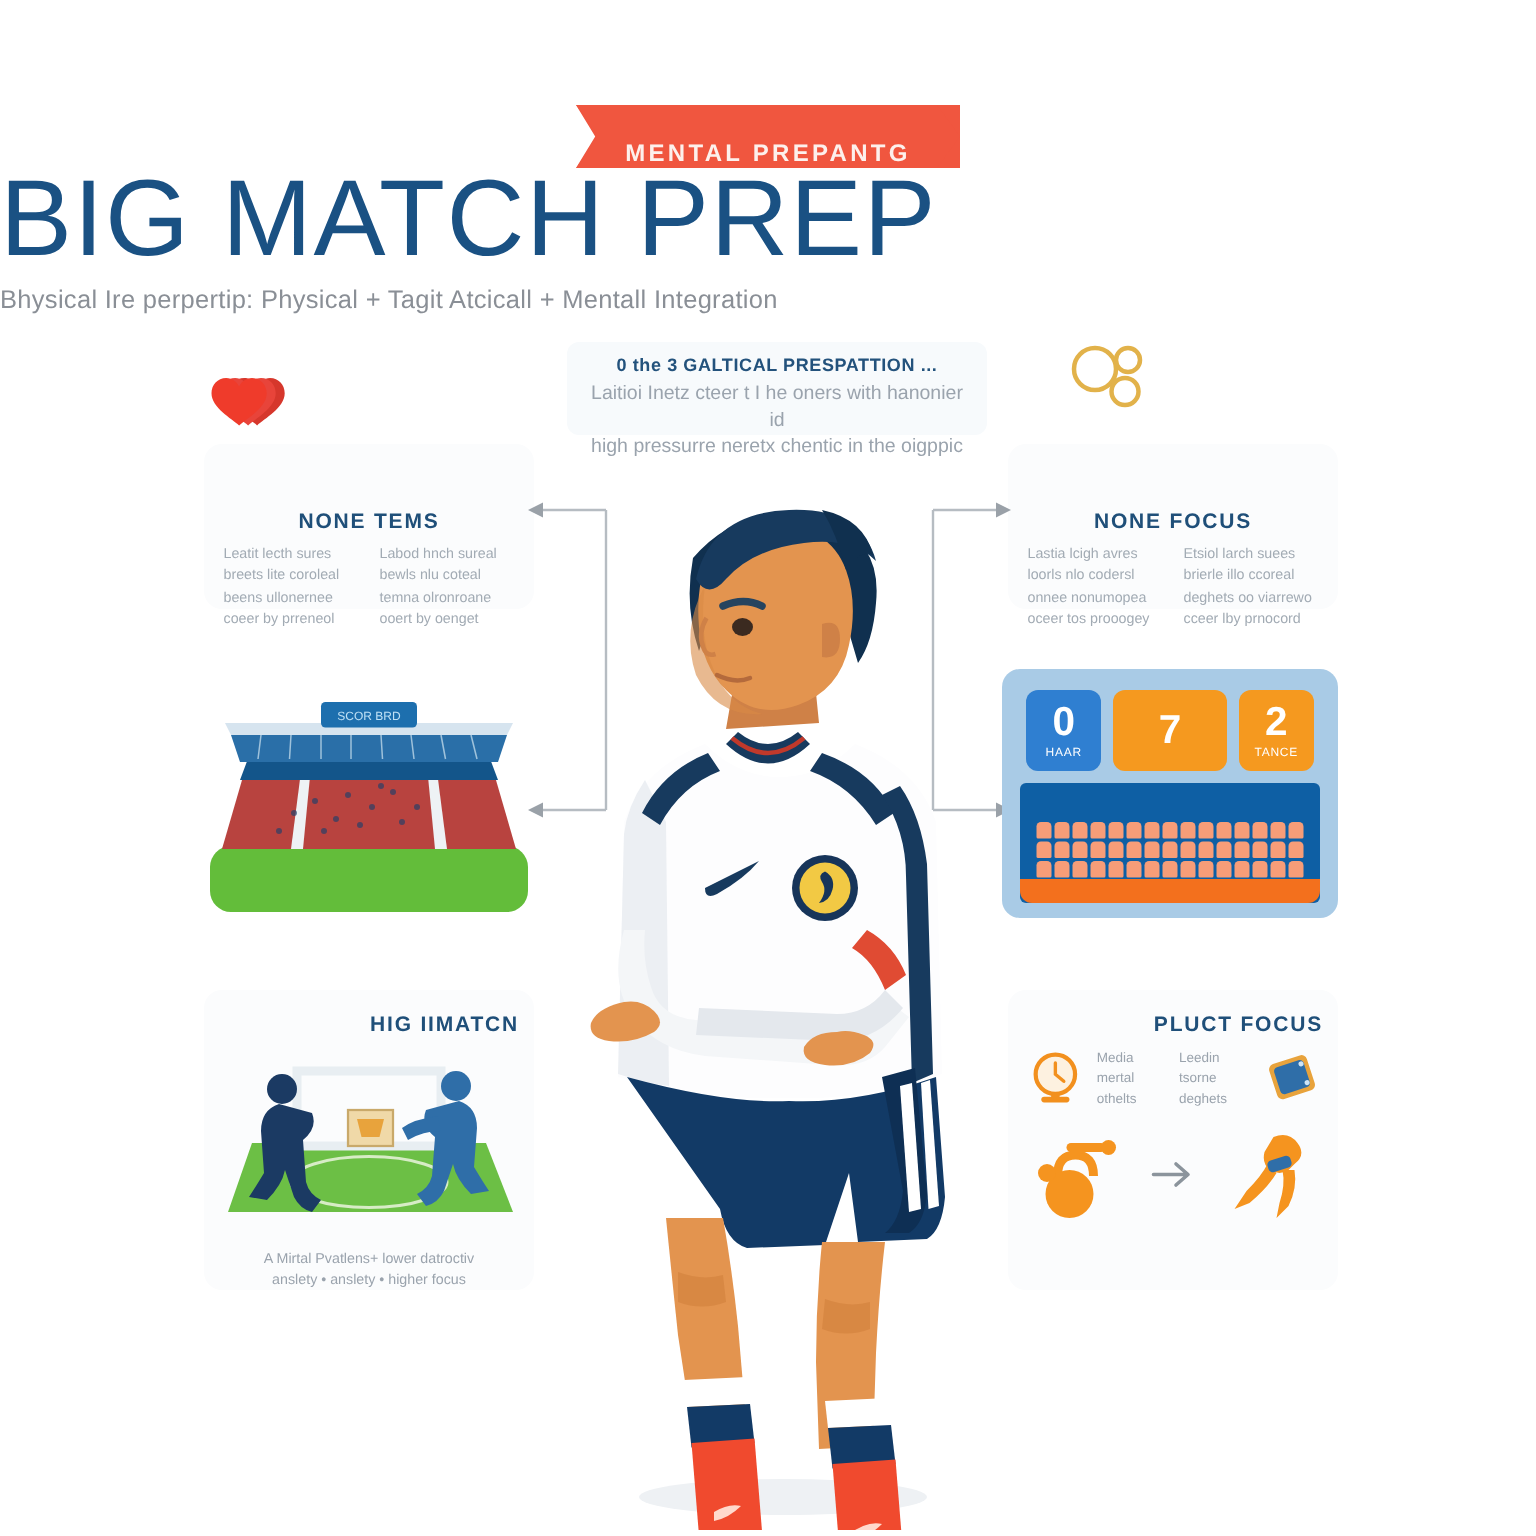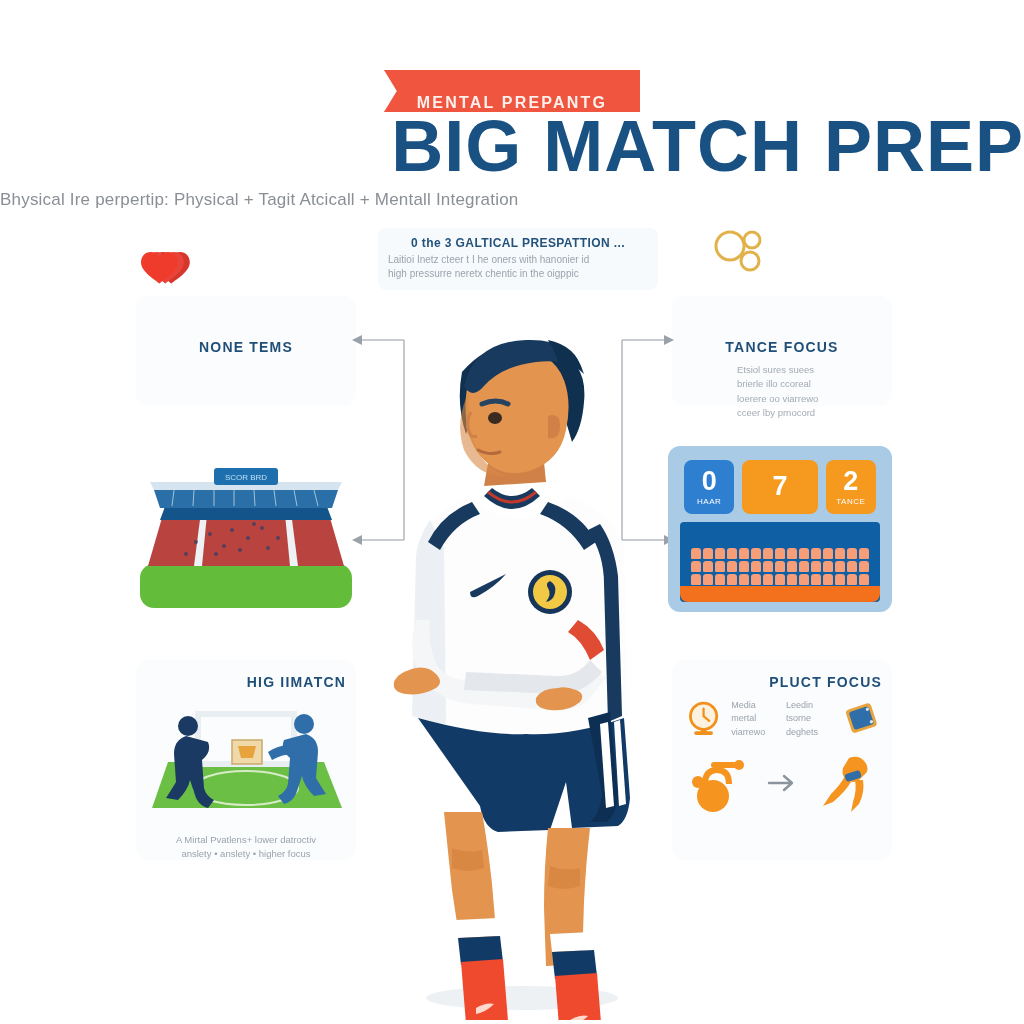--- a/index.html
+++ b/index.html
@@ -22,41 +22,41 @@
   .ribbon:before{
     content:"";position:absolute;left:0;top:0;width:100%;height:100%;
     background:#f0563f;
     clip-path:polygon(0 0, 94% 0, 100% 50%, 94% 100%, 0 100%, 6% 50%);
   }
   .ribbon-text{
     position:relative;z-index:2;
     color:#fdf0ec;font-size:16px;font-weight:bold;letter-spacing:2.2px;
   }
   .main-title{
-    position:absolute;left:0;right:0;top:110px;text-align:right;
-    color:#1a5183;font-size:72px;font-weight:bold;letter-spacing:1px;
+    position:absolute;left:0;right:0;top:110px;text-align:left;
+    color:#1a5183;font-size:72px;font-weight:normal;letter-spacing:1px;
     line-height:1;
   }
   .subtitle{
     position:absolute;left:0;right:0;top:190px;
     color:#8a8f96;font-size:17px;letter-spacing:.2px;
   }
 
   
   .note-box{
     position:absolute;left:378px;top:228px;width:280px;height:62px;
     background:#f7fafc;border-radius:8px;
     padding:8px 10px;box-sizing:border-box;
   }
   .note-title{
     text-align:center;color:#23527c;font-size:12px;font-weight:bold;
     letter-spacing:.4px;margin-bottom:3px;
   }
   .note-body{
-    color:#9aa3ad;font-size:10px;line-height:1.35;
+    text-align:center;color:#9aa3ad;font-size:13px;line-height:1.35;
   }
 
   
   .card{
     position:absolute;background:#fbfcfd;border-radius:12px;
     box-sizing:border-box;
   }
   .card-title{
     text-align:center;color:#1f4f79;font-weight:bold;letter-spacing:1.2px;
   }
@@ -149,26 +149,31 @@
   </svg>
 
   <svg class="circles" viewBox="0 0 56 48">
     <circle cx="18" cy="18" r="14" fill="none" stroke="#e2b24a" stroke-width="3"></circle>
     <circle cx="40" cy="12" r="8" fill="none" stroke="#e2b24a" stroke-width="3"></circle>
     <circle cx="38" cy="33" r="9" fill="none" stroke="#e2b24a" stroke-width="3"></circle>
   </svg>
 
   <div class="card card-top" id="card-none">
     <div class="card-title">NONE TEMS</div>
+    <div class="col2">
+      <p>Leatit lecth sures breets lite coroleal beens ullonernee coeer by prreneol</p>
+      <p>Labod hnch sureal bewls nlu coteal temna olronroane ooert by oenget</p>
+    </div>
   </div>
 
   <div class="card card-top" id="card-sport">
-    <div class="card-title">TANCE FOCUS</div>
+    <div class="card-title">NONE FOCUS</div>
     <div class="col2">
-      <p>Etsiol sures suees brierle illo ccoreal loerere oo viarrewo cceer lby prnocord</p>
+      <p>Lastia lcigh avres loorls nlo codersl onnee nonumopea oceer tos prooogey</p>
+      <p>Etsiol larch suees brierle illo ccoreal deghets oo viarrewo cceer lby prnocord</p>
     </div>
   </div>
 
   <svg class="bracket" style="left:344px;top:332px;width:64px;height:216px;" viewBox="0 0 64 216">
     <path d="M60 8 H16 M60 208 H16 M60 8 V208" fill="none" stroke="#b6bcc2" stroke-width="1.6"></path>
     <path d="M8 8 L18 3 L18 13 Z" fill="#9aa1a8"></path>
     <path d="M8 208 L18 203 L18 213 Z" fill="#9aa1a8"></path>
   </svg>
 
   <svg class="bracket" style="left:618px;top:332px;width:64px;height:216px;" viewBox="0 0 64 216">
@@ -325,21 +330,21 @@
   <div class="card card-bot" id="card-pluct">
     <div class="card-title">PLUCT FOCUS</div>
 
     <div class="pf-row">
       <svg width="46" height="46" viewBox="0 0 46 46">
         <circle cx="23" cy="20" r="14" fill="#fdf1e0" stroke="#f2901e" stroke-width="3"></circle>
         <path d="M23 12 V20 L29 25" fill="none" stroke="#f2901e" stroke-width="2.4" stroke-linecap="round"></path>
         <rect x="13" y="36" width="20" height="4" rx="2" fill="#f2901e"></rect>
         <rect x="20" y="33" width="6" height="5" fill="#f2901e"></rect>
       </svg>
-      <span class="pf-text">Media mertal viarrewo</span>
+      <span class="pf-text">Media mertal othelts</span>
       <span class="pf-text">Leedin tsorne deghets</span>
       <svg width="44" height="40" viewBox="0 0 44 40">
         <g transform="rotate(-18 22 20)">
           <rect x="8" y="6" width="28" height="26" rx="4" fill="#e8a33c"></rect>
           <rect x="11" y="9" width="22" height="20" rx="3" fill="#2f6ea8"></rect>
           <circle cx="31" cy="12" r="1.8" fill="#cfe4f5"></circle>
           <circle cx="31" cy="26" r="1.8" fill="#cfe4f5"></circle>
         </g>
       </svg>
     </div>

